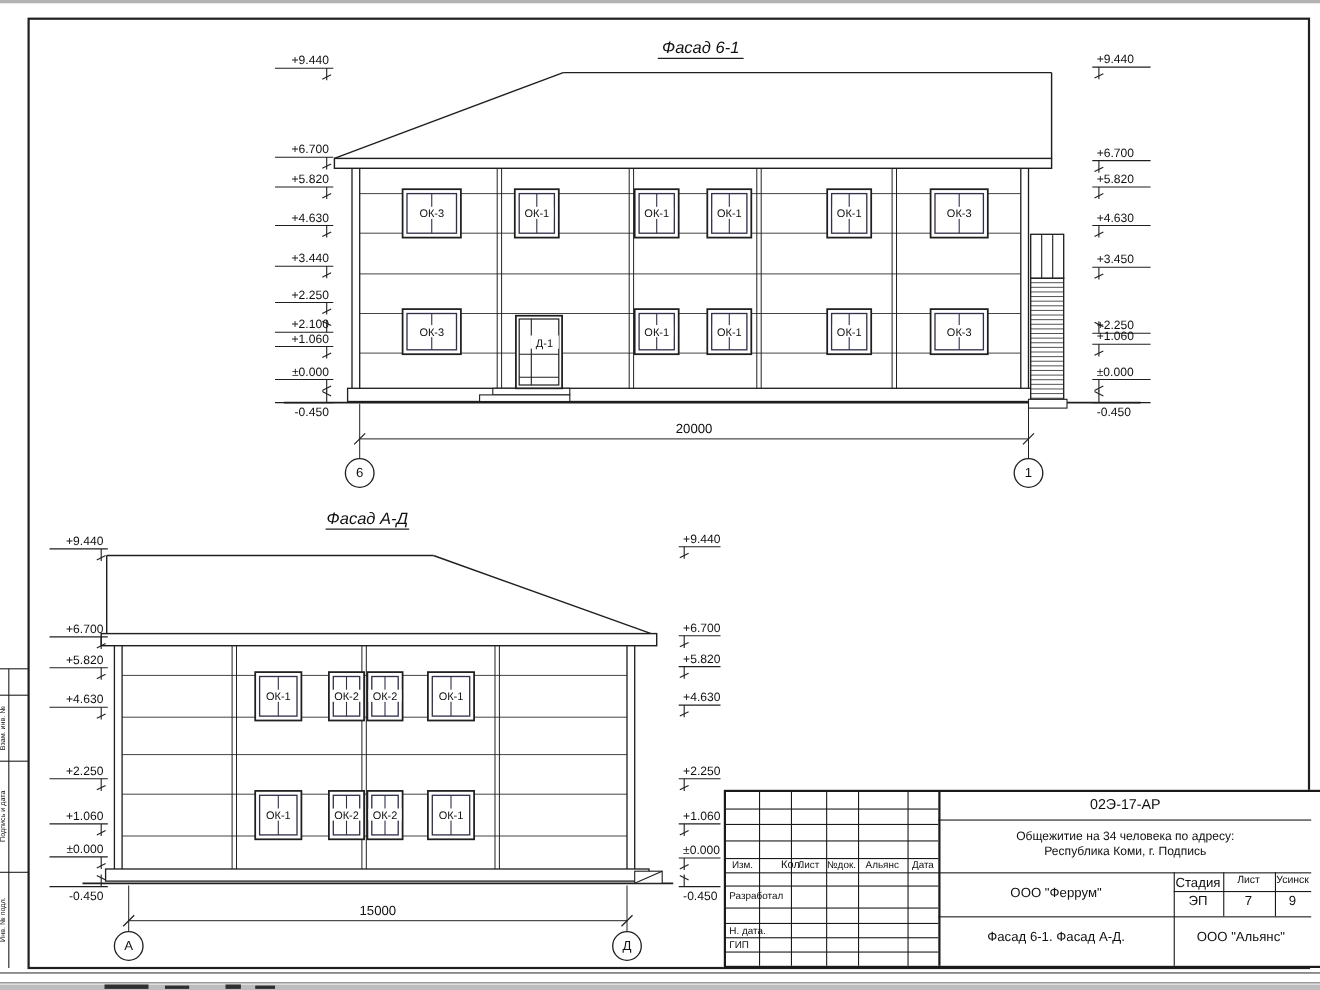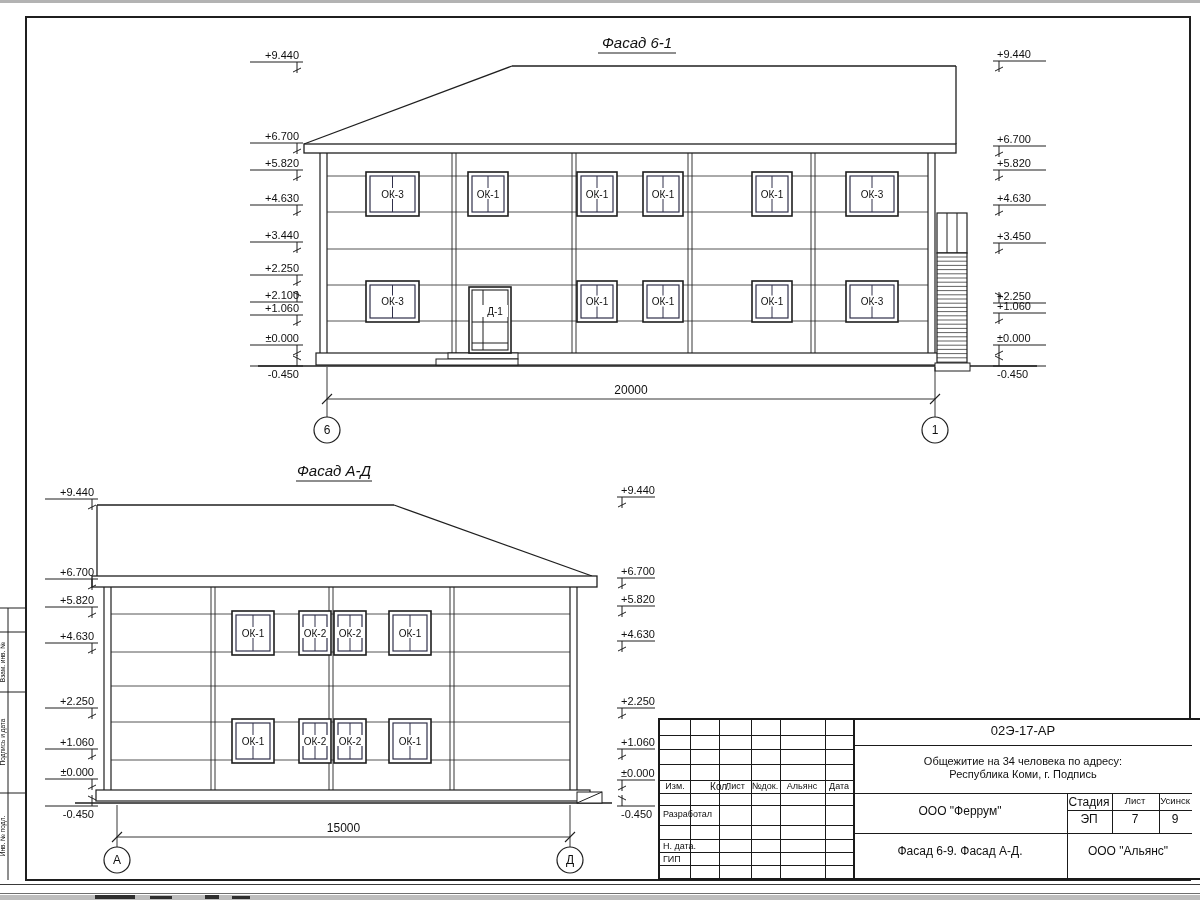--- a/index.html
+++ b/index.html
@@ -406,21 +406,21 @@
     <span class="ts ctr" style="left:363px;top:4px;font-size:13px">02Э-17-АР</span>
     <span class="ts ctr" style="left:363px;top:35px;font-size:11px">Общежитие на 34 человека по адресу:</span>
     <span class="ts ctr" style="left:363px;top:48px;font-size:11px">Республика Коми, г. Подпись</span>
     <span class="ts ctr" style="left:300px;top:85px;font-size:12px">ООО "Феррум"</span>
     <span class="ts ctr" style="left:429px;top:76px;font-size:12px">Стадия</span>
     <span class="ts ctr" style="left:475px;top:76px;font-size:9.5px">Лист</span>
     <span class="ts ctr" style="left:515px;top:76px;font-size:9.5px">Усинск</span>
     <span class="ts ctr" style="left:429px;top:93px;font-size:12px">ЭП</span>
     <span class="ts ctr" style="left:475px;top:93px;font-size:12px">7</span>
     <span class="ts ctr" style="left:515px;top:93px;font-size:12px">9</span>
-    <span class="ts ctr" style="left:300px;top:125px;font-size:12px">Фасад 6-9. Фасад  А-Д.</span>
+    <span class="ts ctr" style="left:300px;top:125px;font-size:12px">Фасад 6-1. Фасад  А-Д.</span>
     <span class="ts ctr" style="left:468px;top:125px;font-size:12px">ООО "Альянс"</span>
     <span class="ts ctr" style="left:15px;top:61px;font-size:9px">Изм.</span>
     <span class="ts ctr" style="left:60px;top:61px;font-size:10px">Кол.</span>
     <span class="ts ctr" style="left:75px;top:61px;font-size:9px">Лист</span>
     <span class="ts ctr" style="left:105px;top:61px;font-size:9px">№док.</span>
     <span class="ts ctr" style="left:142px;top:61px;font-size:9px">Альянс</span>
     <span class="ts ctr" style="left:179px;top:61px;font-size:9px">Дата</span>
     <span class="ts" style="left:3px;top:89px;font-size:9px">Разработал</span>
     <span class="ts" style="left:3px;top:121px;font-size:9px">Н. дата.</span>
     <span class="ts" style="left:3px;top:134px;font-size:9px">ГИП</span>

